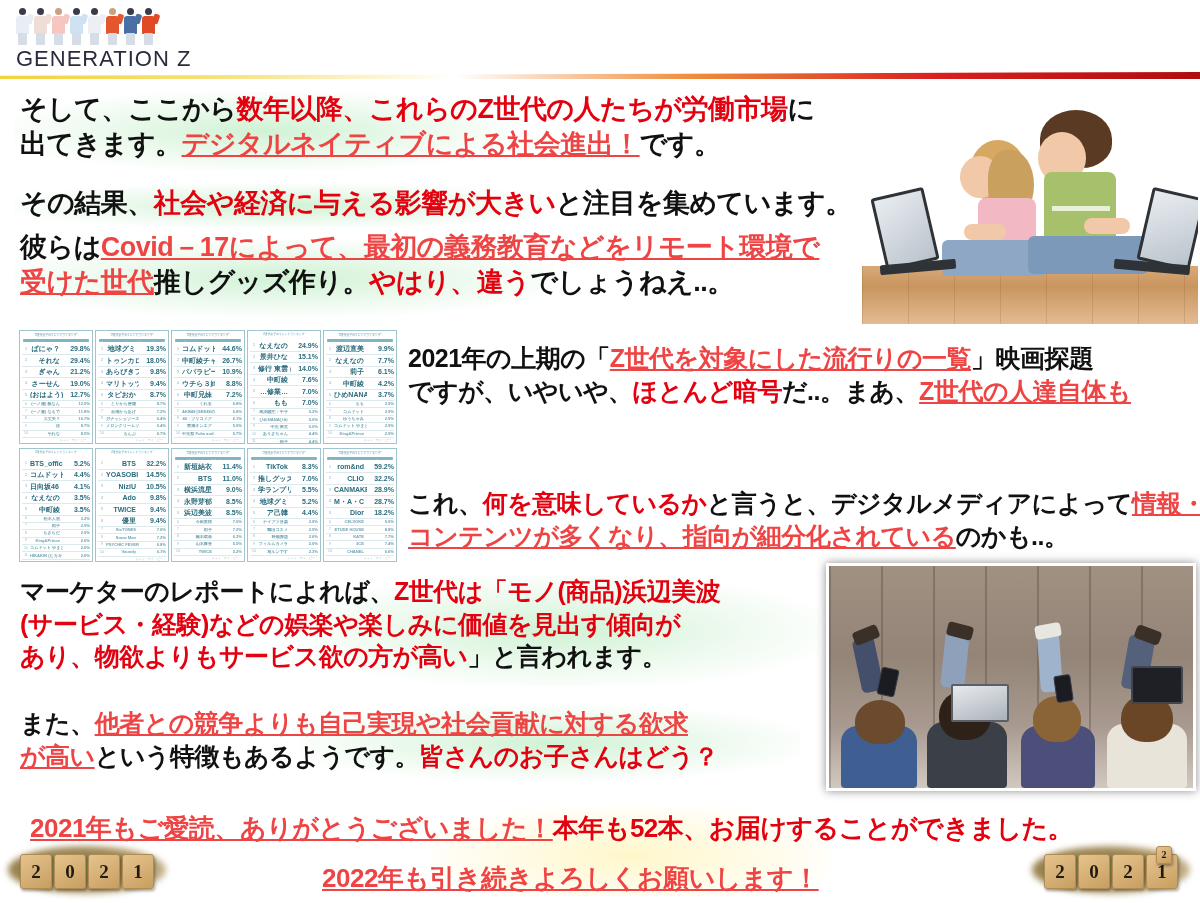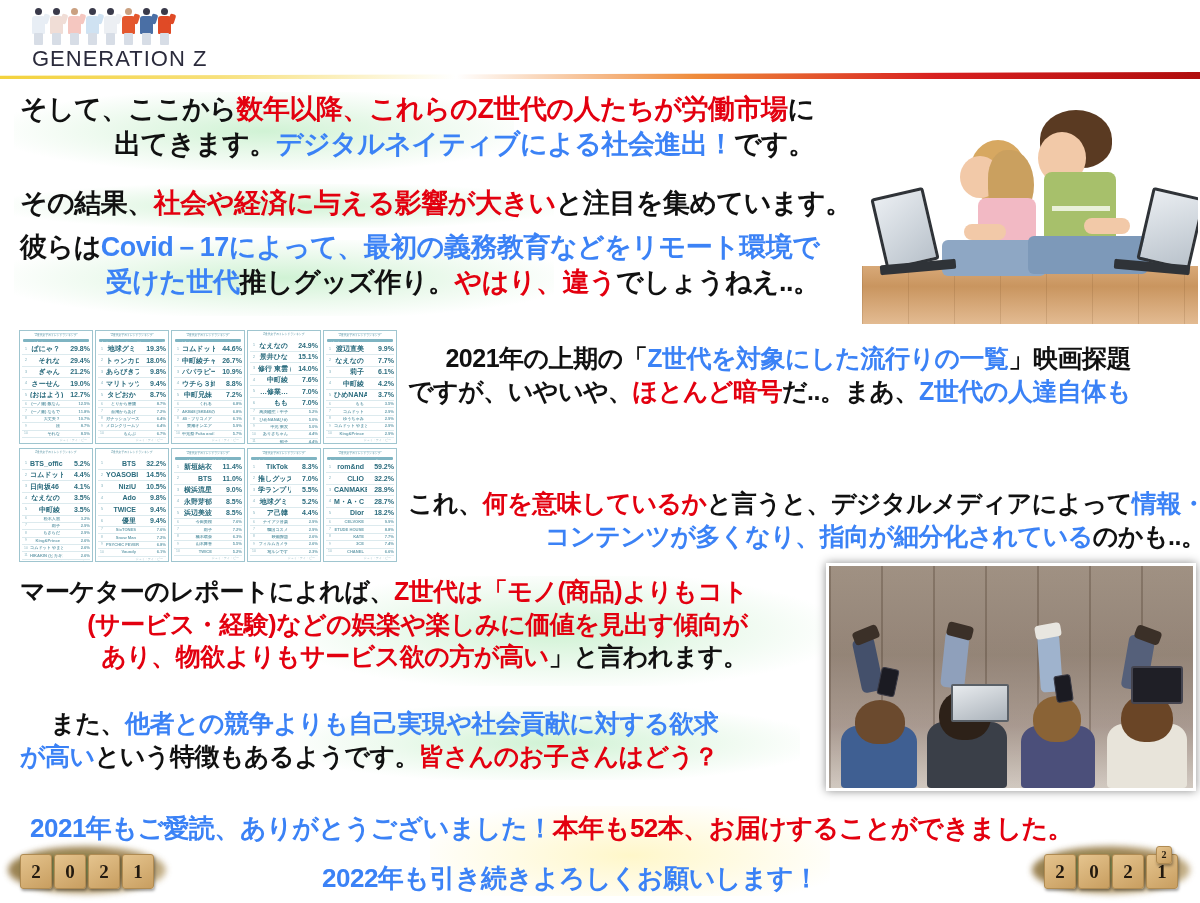--- a/index.html
+++ b/index.html
@@ -6,39 +6,39 @@
   body{
     width:1200px;height:903px;overflow:hidden;
     background:#ffffff;
     font-family:"Liberation Sans","DejaVu Sans",sans-serif;
     position:relative;
   }
   .page{position:relative;width:1200px;height:903px;overflow:hidden;background:#fff;}
 
   
   .header{position:absolute;left:0;top:0;width:1200px;height:80px;}
-  .logo-wrap{position:absolute;left:28px;top:4px;text-align:center;}
+  .logo-wrap{position:absolute;left:12px;top:4px;text-align:center;}
   .logo-people{display:flex;align-items:flex-end;height:42px;gap:1px;padding-left:2px;}
   .fig{width:17px;height:40px;position:relative;}
   .fig .head{position:absolute;left:5px;top:2px;width:7px;height:7px;border-radius:50%;}
   .fig .body{position:absolute;left:2px;top:10px;width:13px;height:18px;border-radius:3px 3px 1px 1px;}
   .fig .legs{position:absolute;left:4px;top:27px;width:9px;height:12px;background:#d7dde6;border-radius:1px;}
   .fig .arm{position:absolute;top:8px;right:-2px;width:6px;height:10px;border-radius:2px;transform:rotate(18deg);}
   .logo-text{font-size:22px;letter-spacing:1px;color:#2b2b3c;font-family:"Liberation Sans",sans-serif;
              padding-left:4px;line-height:26px;font-weight:400;}
   .header-rule{position:absolute;left:0;top:72px;width:1200px;height:7px;
      background:linear-gradient(90deg,#f3d23c 0%,#f7e07a 18%,#ffffff 38%,#ef8b3a 58%,#d82020 78%,#b00d0d 100%);
      clip-path:polygon(0 55%,100% 0,100% 100%,0 100%);}
 
   
-  .tblock{position:absolute;font-weight:bold;line-height:1.30;letter-spacing:-0.5px;text-align:right;}
+  .tblock{position:absolute;font-weight:bold;line-height:1.30;letter-spacing:-0.5px;}
   .tline{white-space:nowrap;}
   .k{color:#111111;font-weight:bold;}
   .r{color:#e3000f;font-weight:bold;}
-  .b{color:#3b82f6;font-weight:bold;}
+  .b{color:#ef4444;font-weight:bold;text-decoration:underline;}
 
   
   .wash{position:absolute;border-radius:2px;
         background:radial-gradient(ellipse at 50% 50%, rgba(200,240,205,.85) 0%, rgba(224,246,226,.6) 45%, rgba(255,255,255,0) 78%);}
   .wash-y{position:absolute;border-radius:2px;
         background:radial-gradient(ellipse at 50% 55%, rgba(255,246,196,.9) 0%, rgba(255,250,222,.6) 50%, rgba(255,255,255,0) 80%);}
 
   
   .photo{position:absolute;overflow:hidden;}
   .photo1{left:862px;top:88px;width:336px;height:236px;background:#ffffff;}
@@ -844,21 +844,21 @@
     </div>
   <div class="tblock" id="p4" style="left:408px;top:342px;font-size:25px;">
       <div class="tline"><span class="k">2021年の上期の「</span><span class="b">Z世代を対象にした流行りの一覧</span><span class="k">」映画探題</span></div>
       <div class="tline"><span class="k">ですが、いやいや、</span><span class="r">ほとんど暗号</span><span class="k">だ..。まあ、</span><span class="b">Z世代の人達自体も</span></div>
     </div>
   <div class="tblock" id="p5" style="left:408px;top:487px;font-size:25px;">
       <div class="tline"><span class="k">これ、</span><span class="r">何を意味しているか</span><span class="k">と言うと、デジタルメディアによって</span><span class="b">情報・</span></div>
       <div class="tline"><span class="b">コンテンツが多くなり、指向が細分化されている</span><span class="k">のかも..。</span></div>
     </div>
   <div class="tblock" id="p6" style="left:20px;top:575px;font-size:25px;">
-      <div class="tline"><span class="k">マーケターのレポートによれば、</span><span class="r">Z世代は「モノ(商品)よりもコト</span></div>
+      <div class="tline"><span class="k">マーケターのレポートによれば、</span><span class="r">Z世代は「モノ(商品)浜辺美波</span></div>
       <div class="tline"><span class="r">(サービス・経験)などの娯楽や楽しみに価値を見出す傾向が</span></div>
       <div class="tline"><span class="r">あり、物欲よりもサービス欲の方が高い</span><span class="k">」と言われます。</span></div>
     </div>
   <div class="tblock" id="p7" style="left:20px;top:707px;font-size:25px;">
       <div class="tline"><span class="k">また、</span><span class="b">他者との競争よりも自己実現や社会貢献に対する欲求</span></div>
       <div class="tline"><span class="b">が高い</span><span class="k">という特徴もあるようです。</span><span class="r">皆さんのお子さんはどう？</span></div>
     </div>
 
   <div class="footer">
     <div class="tblock" id="f0" style="left:30px;top:12px;font-size:26px;">

